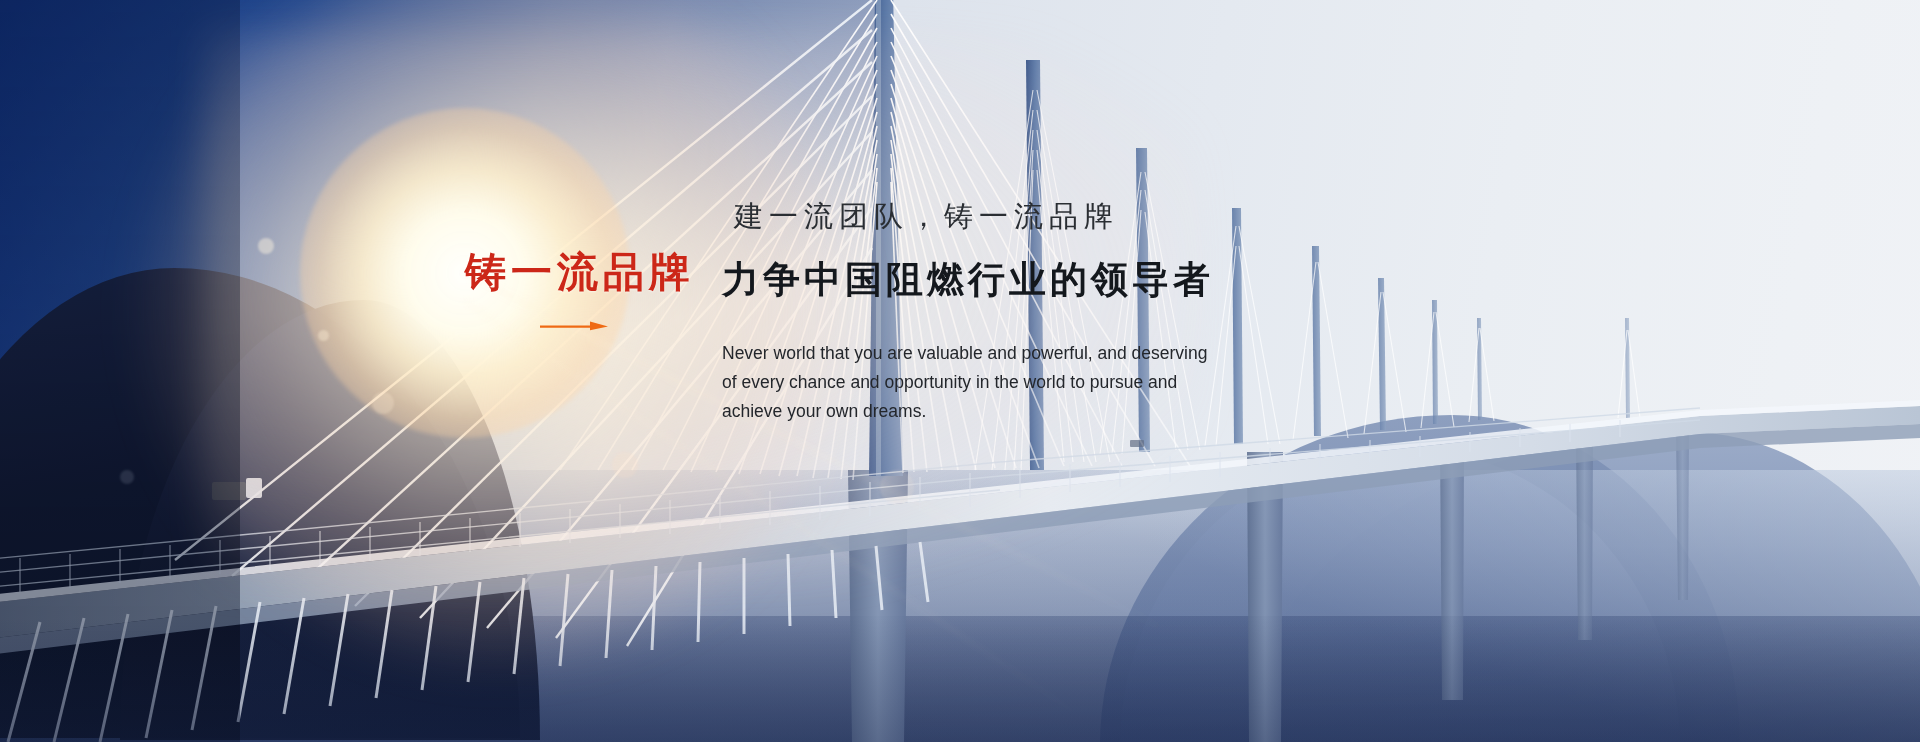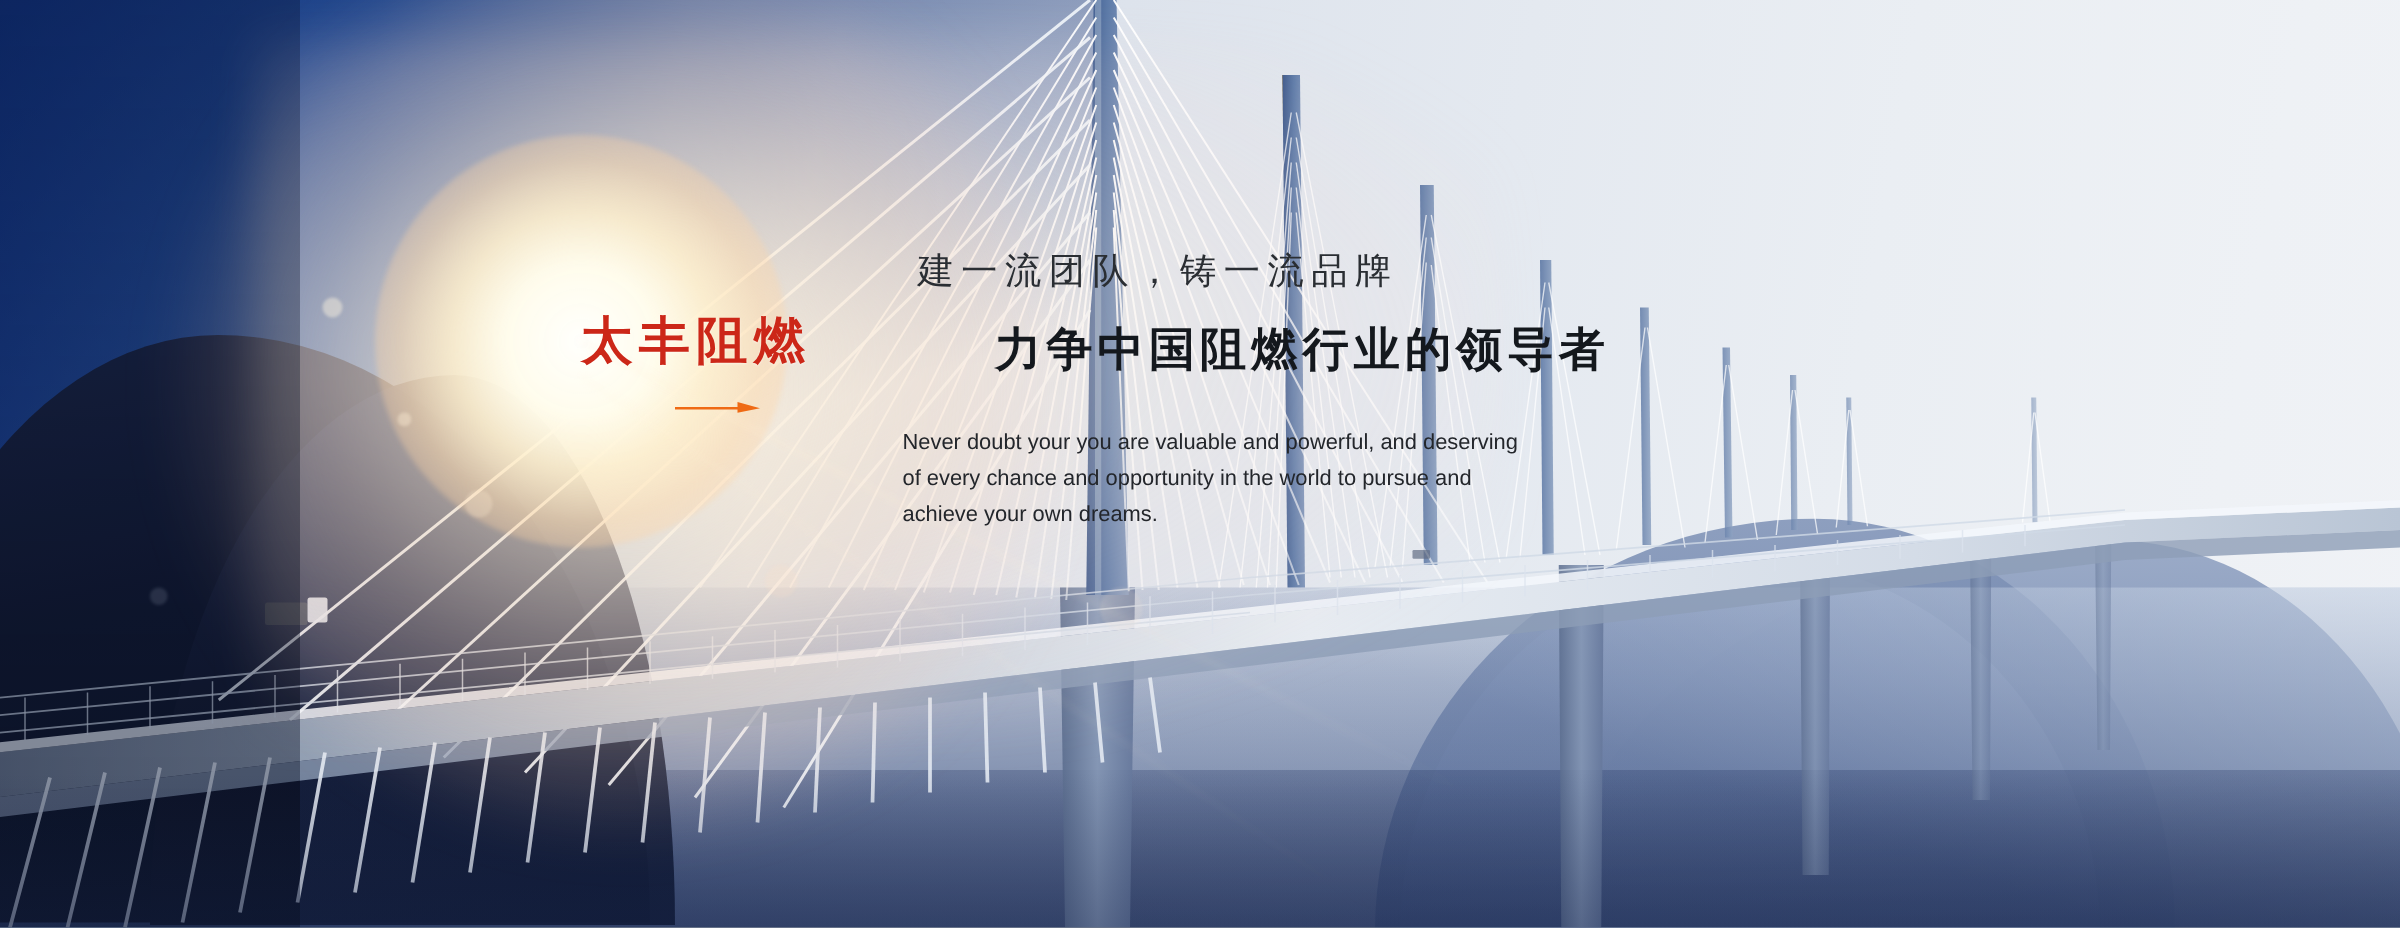--- a/index.html
+++ b/index.html
@@ -181,21 +181,20 @@
     margin:12px;
   }
   .headline-main{
     font-family:"DejaVu Sans","Liberation Sans",sans-serif;
     font-size:37px;
     font-weight:700;
     letter-spacing:4px;
     color:#14181d;
     white-space:nowrap;
     margin:18px 0 0 0;
-    text-align:center;
   }
   .lede{
     margin:34px 0 0 0;
     font-family:"Liberation Sans","DejaVu Sans",sans-serif;
     font-size:17.5px;
     font-weight:400;
     line-height:29px;
     color:#23262b;
     width:560px;
   }
@@ -446,33 +445,33 @@
   <div class="orb" style="left:120px;top:470px;width:14px;height:14px;background:rgba(230,238,255,.20);"></div>
   <div class="orb" style="left:612px;top:452px;width:26px;height:26px;background:rgba(255,226,200,.20);"></div>
   <div class="orb" style="left:880px;top:470px;width:34px;height:34px;background:rgba(255,232,210,.14);"></div>
 
   <div class="left-panel"></div>
   <div class="bottom-shade"></div>
 
   <div class="content">
 
     <div class="logo-block">
-      <div class="logo-text">太丰阻燃</div>
+      <div class="logo-text">铸一流品牌</div>
       <div class="logo-arrow">
         <svg width="68" height="10" viewBox="0 0 68 10" aria-hidden="true">
           <path d="M0 5.6 H58" stroke="#ef6a14" stroke-width="2.1" fill="none"></path>
           <path d="M50 0.5 L68 5.6 L50 9.2 Z" fill="#ef6a14"></path>
         </svg>
       </div>
     </div>
 
     <div class="copy-block">
       <p class="headline-sub">建一流团队，铸一流品牌</p>
       <p class="headline-main">力争中国阻燃行业的领导者</p>
       <p class="lede">
-        <span class="ln">Never doubt your you are valuable and powerful, and deserving</span>
+        <span class="ln">Never world that you are valuable and powerful, and deserving</span>
         <span class="ln"> of every chance and opportunity in the world to pursue and</span>
         <span class="ln">achieve your own dreams.</span>
       </p>
     </div>
 
   </div>
 </div>
 
 </body></html>

